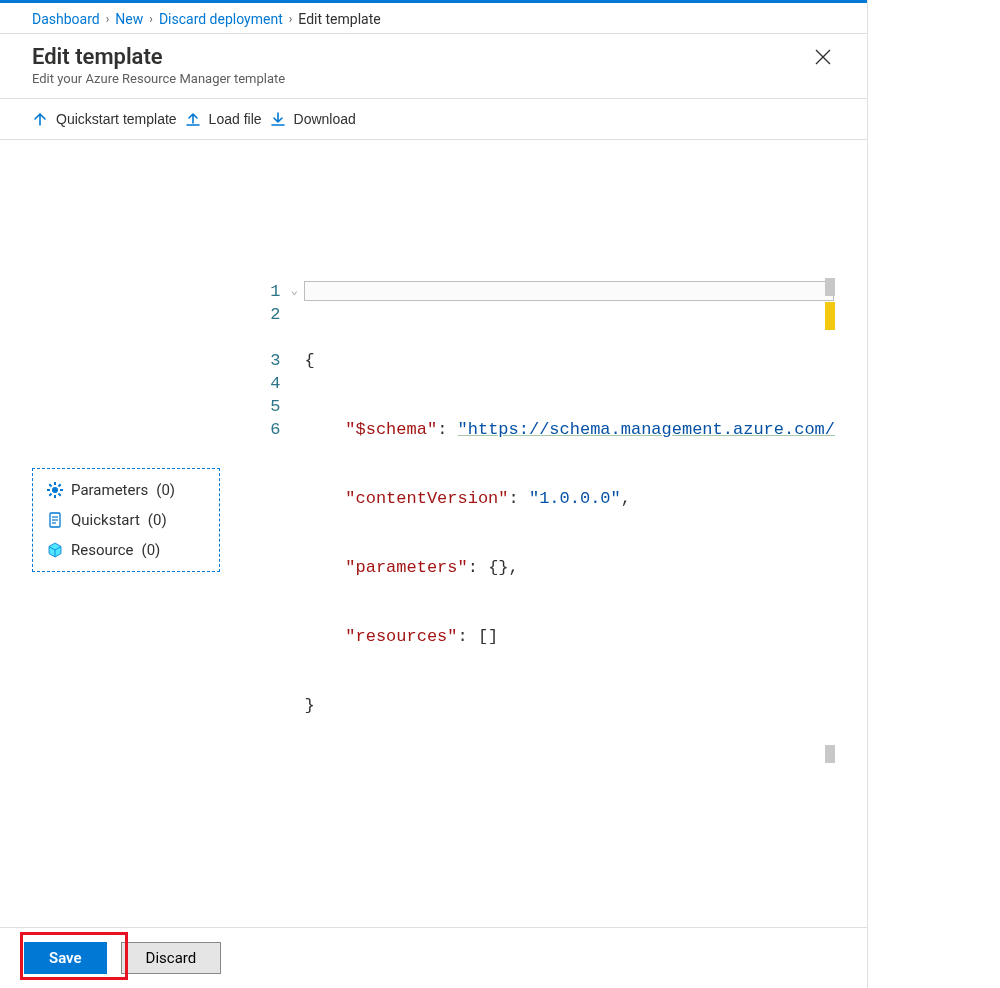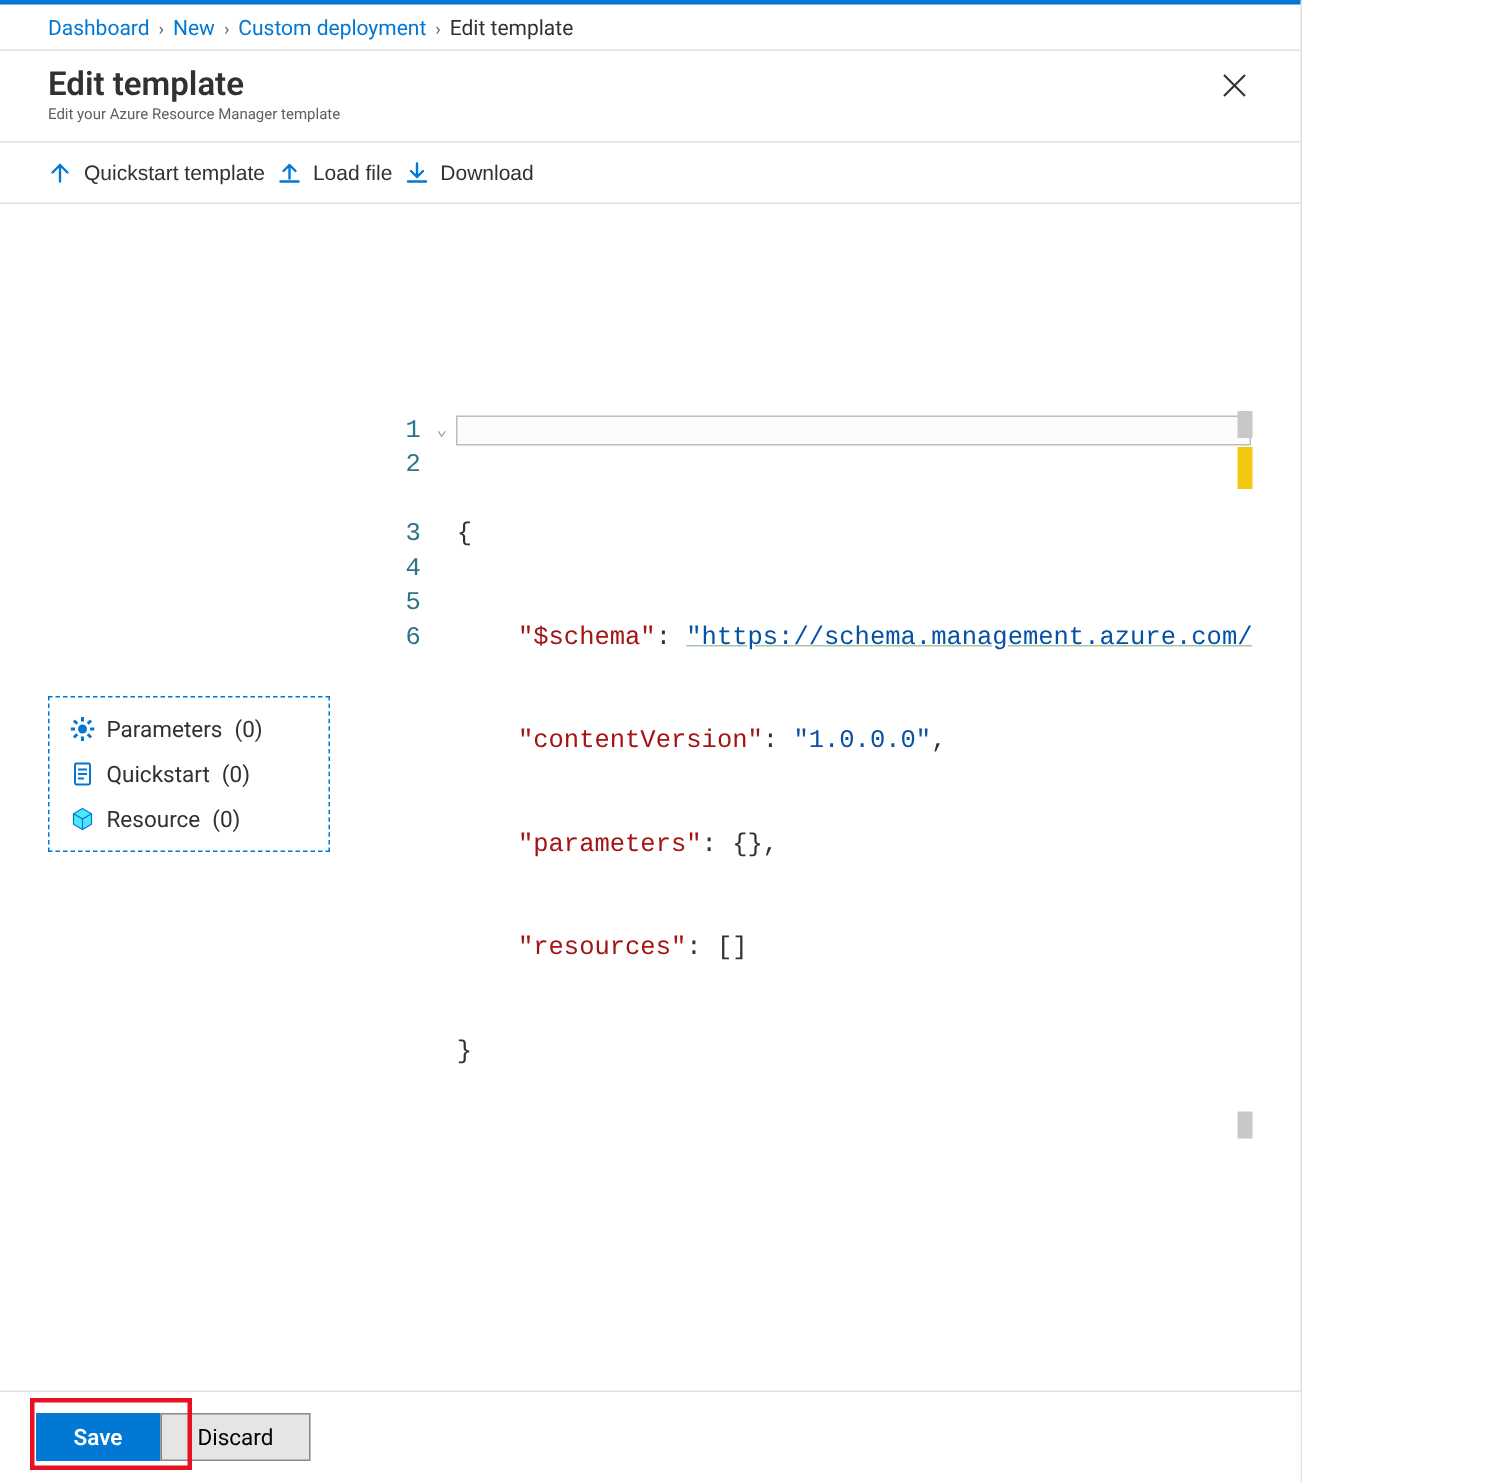--- a/index.html
+++ b/index.html
@@ -25,21 +25,21 @@
   }
   .breadcrumb a { color: #0078d4; text-decoration: none; cursor: pointer; }
   .breadcrumb .sep { color: #605e5c; font-size: 12px;}
   .breadcrumb .current { color: #323130; }
   .hr { border-bottom: 1px solid #e1dfdd; }
   .header {
     display: flex; align-items: flex-start; justify-content: space-between;
     padding: 10px 32px 12px 32px;
   }
   .header h1 { margin: 0; font-weight: 600; font-size: 22px; }
-  .header .subtitle { margin: 2px 0 0 0; font-size: 10px; color: #605e5c; }
+  .header .subtitle { margin: 2px 0 0 0; font-size: 13px; color: #605e5c; }
   .close-x { font-size: 20px; cursor: pointer; color: #323130; padding: 4px; line-height: 1;}
   .toolbar {
     display: flex; gap: 8px;
     padding: 10px 32px;
     border-top: 1px solid #e1dfdd;
     border-bottom: 1px solid #e1dfdd;
   }
   .toolbar-btn {
     display: flex; align-items: center; gap: 8px;
     color: #323130; cursor: pointer; font-size: 14px;
@@ -111,21 +111,21 @@
   .scroll-stub.top { top: 0; height: 18px; }
   .scroll-stub.bot { bottom: 0; height: 18px; }
   .minimap-mark {
     position: absolute; right: 0; top: 24px; width: 10px; height: 28px; background: #f2c811;
   }
   .footer {
     position: absolute;
     left: 0; right: 0; bottom: 0;
     padding: 14px 24px 14px 24px;
     border-top: 1px solid #e1dfdd;
-    display: flex; gap: 0;
+    display: flex; gap: 14px;
     background: #fff;
   }
   .btn {
     font: inherit;
     font-size: 15px;
     padding: 6px 24px;
     border: 1px solid #8a8886;
     background: #e5e5e5;
     cursor: pointer;
   }
@@ -155,21 +155,21 @@
 <body>
 
 <div class="page">
   <div class="top-accent"></div>
 
   <div class="breadcrumb">
     <a>Dashboard</a>
     <span class="sep">›</span>
     <a>New</a>
     <span class="sep">›</span>
-    <a>Custom deployment</a>
+    <a>Discard deployment</a>
     <span class="sep">›</span>
     <span class="current">Edit template</span>
   </div>
 
   <div class="hr"></div>
 
   <div class="header">
     <div>
       <h1>Edit template</h1>
       <p class="subtitle">Edit your Azure Resource Manager template</p>

